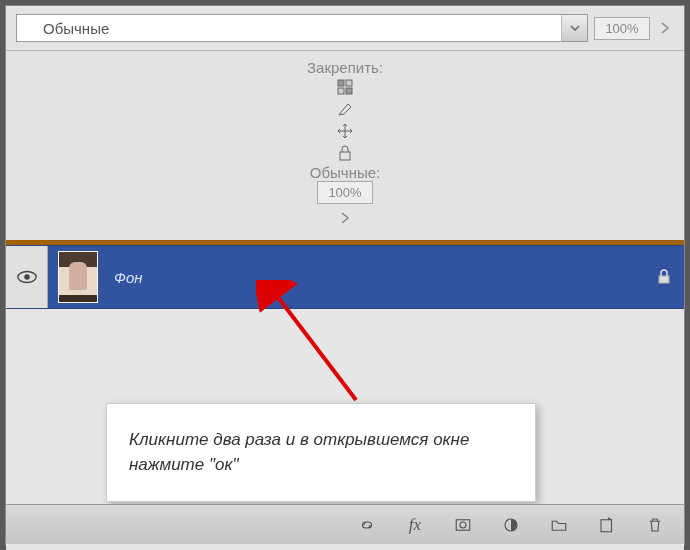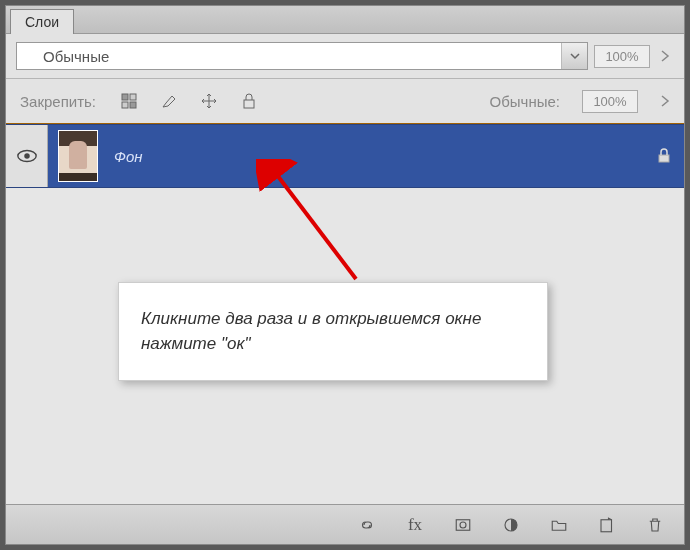--- a/index.html
+++ b/index.html
@@ -87,22 +87,23 @@
     height: 28px;
     display: flex;
     align-items: center;
     justify-content: center;
   }
   .step-arrow svg { width: 10px; height: 14px; }
   .lock-row {
     display: flex;
     align-items: center;
     padding: 8px 10px;
-    gap: 18px;
-    border-bottom: 1px solid #a16207;
+    gap: 0;
+    border-bottom: 5px solid #a16207;
+    flex-direction: column;
   }
   .lock-row .label, .lock-row .icon { color: #888; }
   .spacer { flex: 1; }
   .icon {
     display: inline-flex;
     align-items: center;
     justify-content: center;
     width: 22px; height: 22px;
   }
   .icon svg { width: 18px; height: 18px; stroke: #666; fill: none; }
@@ -161,21 +162,21 @@
   }
   .lock-badge svg { width:16px; height:16px; }
   .annotation-arrow {
     position: absolute;
     left: 250px; top: 35px;
     width: 120px; height: 130px;
     pointer-events: none;
   }
   .callout {
     position: absolute;
-    left: 112px; top: 158px;
+    left: 100px; top: 158px;
     width: 430px;
     background: #fff;
     border: 1px solid #ccc;
     box-shadow: 3px 3px 8px rgba(0,0,0,0.25);
     padding: 24px 22px;
     font-style: italic;
     font-size: 17px;
     color: #333;
     line-height: 1.45;
   }
@@ -191,23 +192,20 @@
     gap: 22px;
     padding: 0 16px;
   }
   .footer .icon svg { stroke:#555; }
   .footer .icon { width:26px; height:26px; }
 </style>
 </head>
 <body>
 
 <div class="outer">
-  <div class="tab-strip">
-    <div class="tab">Слои</div>
-  </div>
 
   <div class="options-row">
     <div class="blend-select">
       <div class="blend-text">Обычные</div>
       <div class="dd-arrow">
         <svg viewBox="0 0 10 10">
             <path d="M1 3 L5 7 L9 3" stroke="#666" fill="none" stroke-width="1.5"></path>
           </svg>
       </div>
     </div>
@@ -287,21 +285,21 @@
     </div>
   </div>
 
   <div class="footer">
     <span class="icon">
       <svg viewBox="0 0 24 24">
           <path d="M8 12a4 4 0 0 1 4-4h2a4 4 0 0 1 0 8" stroke-width="1.5"></path>
           <path d="M16 12a4 4 0 0 1-4 4h-2a4 4 0 0 1 0-8" stroke-width="1.5"></path>
         </svg>
     </span>
-    <span class="icon" style="font-family:serif;color:#555;font-size:17px;">fx</span>
+    <span class="icon" style="font-style:italic;font-family:serif;color:#555;font-size:17px;">fx</span>
     <span class="icon">
       <svg viewBox="0 0 24 24">
           <rect x="3" y="5" width="18" height="14" stroke-width="1.5"></rect>
           <circle cx="12" cy="12" r="4" stroke-width="1.5"></circle>
         </svg>
     </span>
     <span class="icon">
       <svg viewBox="0 0 24 24">
           <circle cx="12" cy="12" r="8" stroke-width="1.5"></circle>
           <path d="M12 4 A8 8 0 0 1 12 20 Z" fill="#555" stroke="none"></path>

